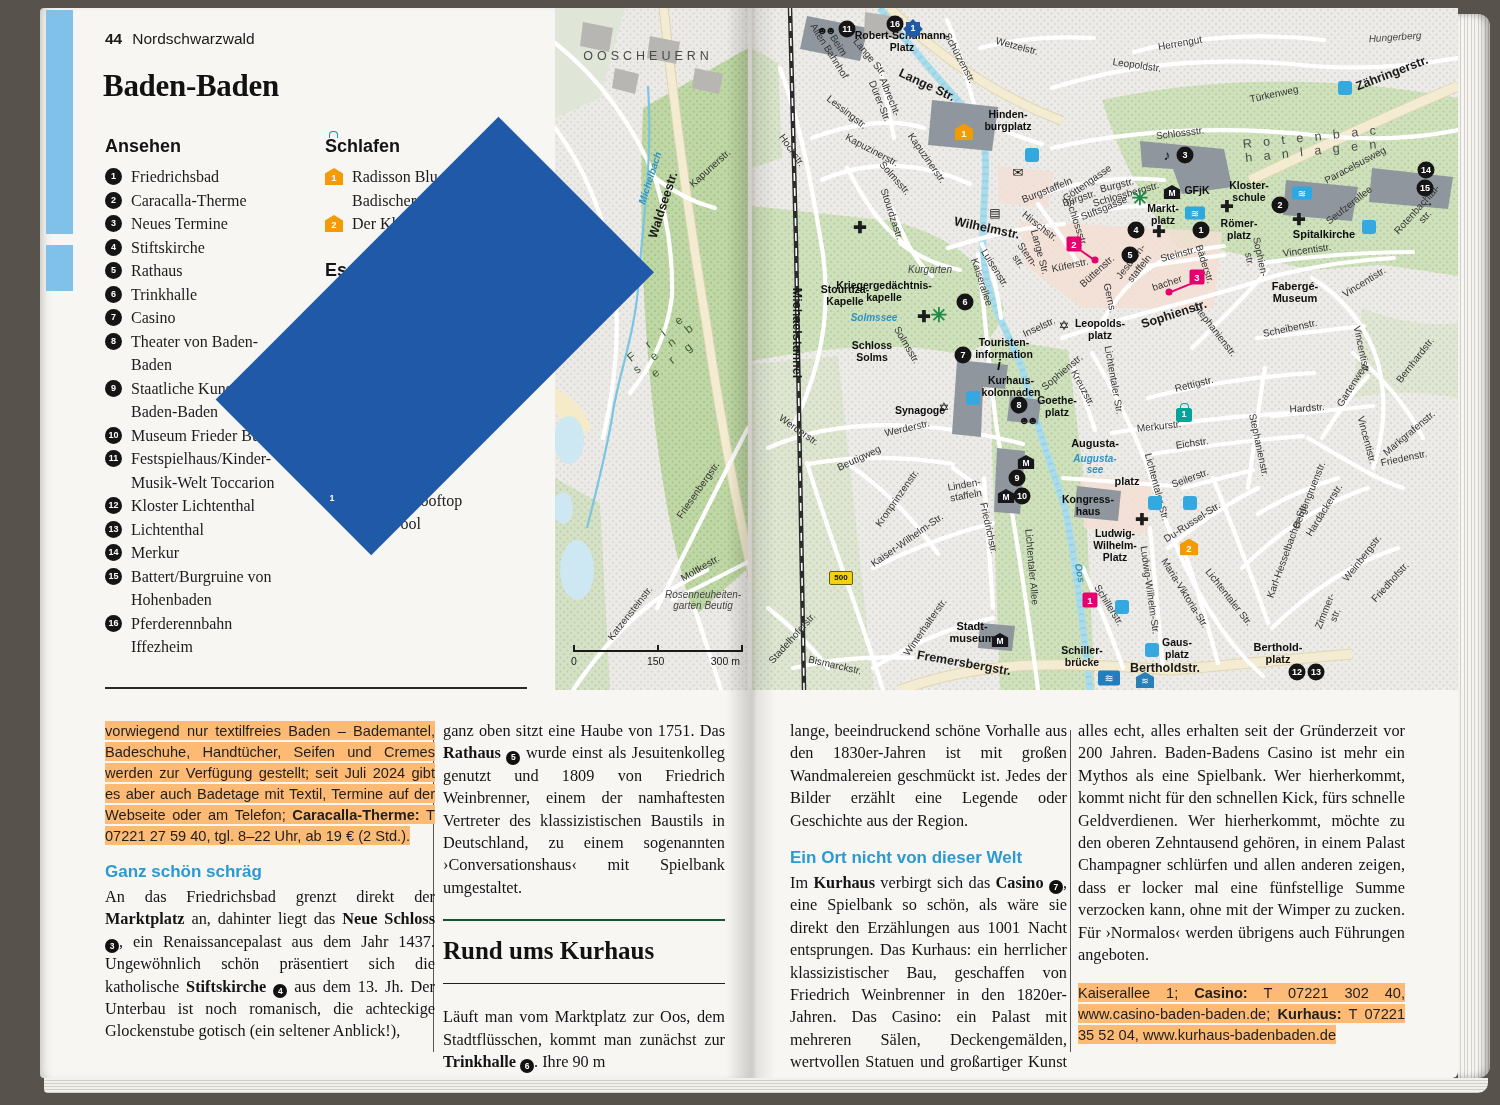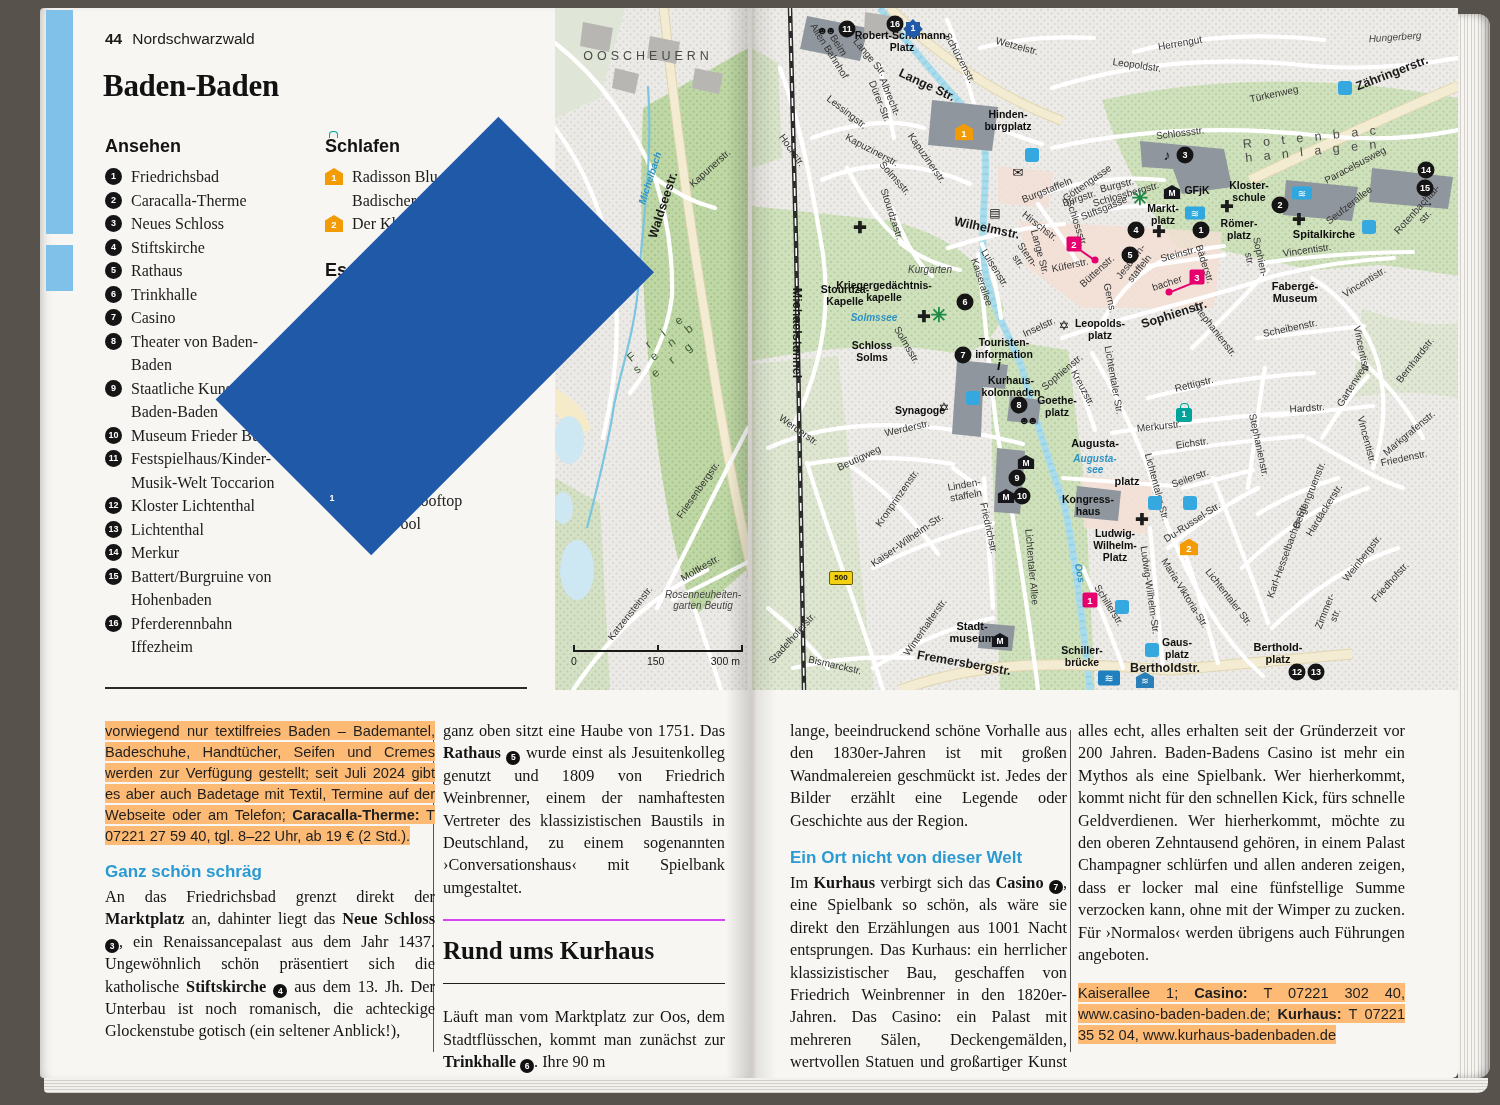--- a/index.html
+++ b/index.html
@@ -98,21 +98,21 @@
   .art1{left:65px;width:330px;}
   .art2{left:403px;width:282px;}
   .art3{left:40px;width:277px;}
   .art4{left:328px;width:327px;}
   .article p{margin:0;}
   .serif{font-family:"Liberation Serif",serif;font-size:16.3px;line-height:22.4px;text-align:justify;}
   .sans-info{font-size:14.6px;line-height:21px;text-align:justify;color:#1f1f1f;}
   .hl-wrap span,.hl-wrap b{background:#fdba74;padding:1.5px 0;-webkit-box-decoration-break:clone;box-decoration-break:clone;}
   .bluehead{font-size:17px;font-weight:700;color:#2a9ad2;margin:16px 0 4px 0;}
   .secthead{font-family:"Liberation Serif",serif;font-size:25px;font-weight:700;color:#121212;
-    border-top:2px solid #d946ef;border-bottom:1.5px solid #1f1f1f;padding:16px 0 18px 0;margin:20px 0 22px 0;}
+    border-top:2px solid #14532d;border-bottom:1.5px solid #1f1f1f;padding:16px 0 18px 0;margin:20px 0 22px 0;}
   .ibadge{display:inline-flex;width:14px;height:14px;border-radius:50%;background:#111;color:#fff;
     font-family:"Liberation Sans",sans-serif;font-weight:700;font-size:8.5px;align-items:center;justify-content:center;
     vertical-align:-2px;}
 </style>
 </head>
 <body>
 
 <div class="stage">
 
   <div class="page page-left">
@@ -135,21 +135,21 @@
         <div class="leg-item">
           <div class="mk mk-c" style="left: 0px; top: 0px;">
             <span>2</span>
           </div>
           <span class="txt">Caracalla-Therme</span>
         </div>
         <div class="leg-item">
           <div class="mk mk-c" style="left: 0px; top: 0px;">
             <span>3</span>
           </div>
-          <span class="txt">Neues Schloss</span>
+          <span class="txt">Neues Termine</span>
         </div>
         <div class="leg-item">
           <div class="mk mk-c" style="left: 0px; top: 0px;">
             <span>4</span>
           </div>
           <span class="txt">Stiftskirche</span>
         </div>
         <div class="leg-item">
           <div class="mk mk-c" style="left: 0px; top: 0px;">
             <span>5</span>

